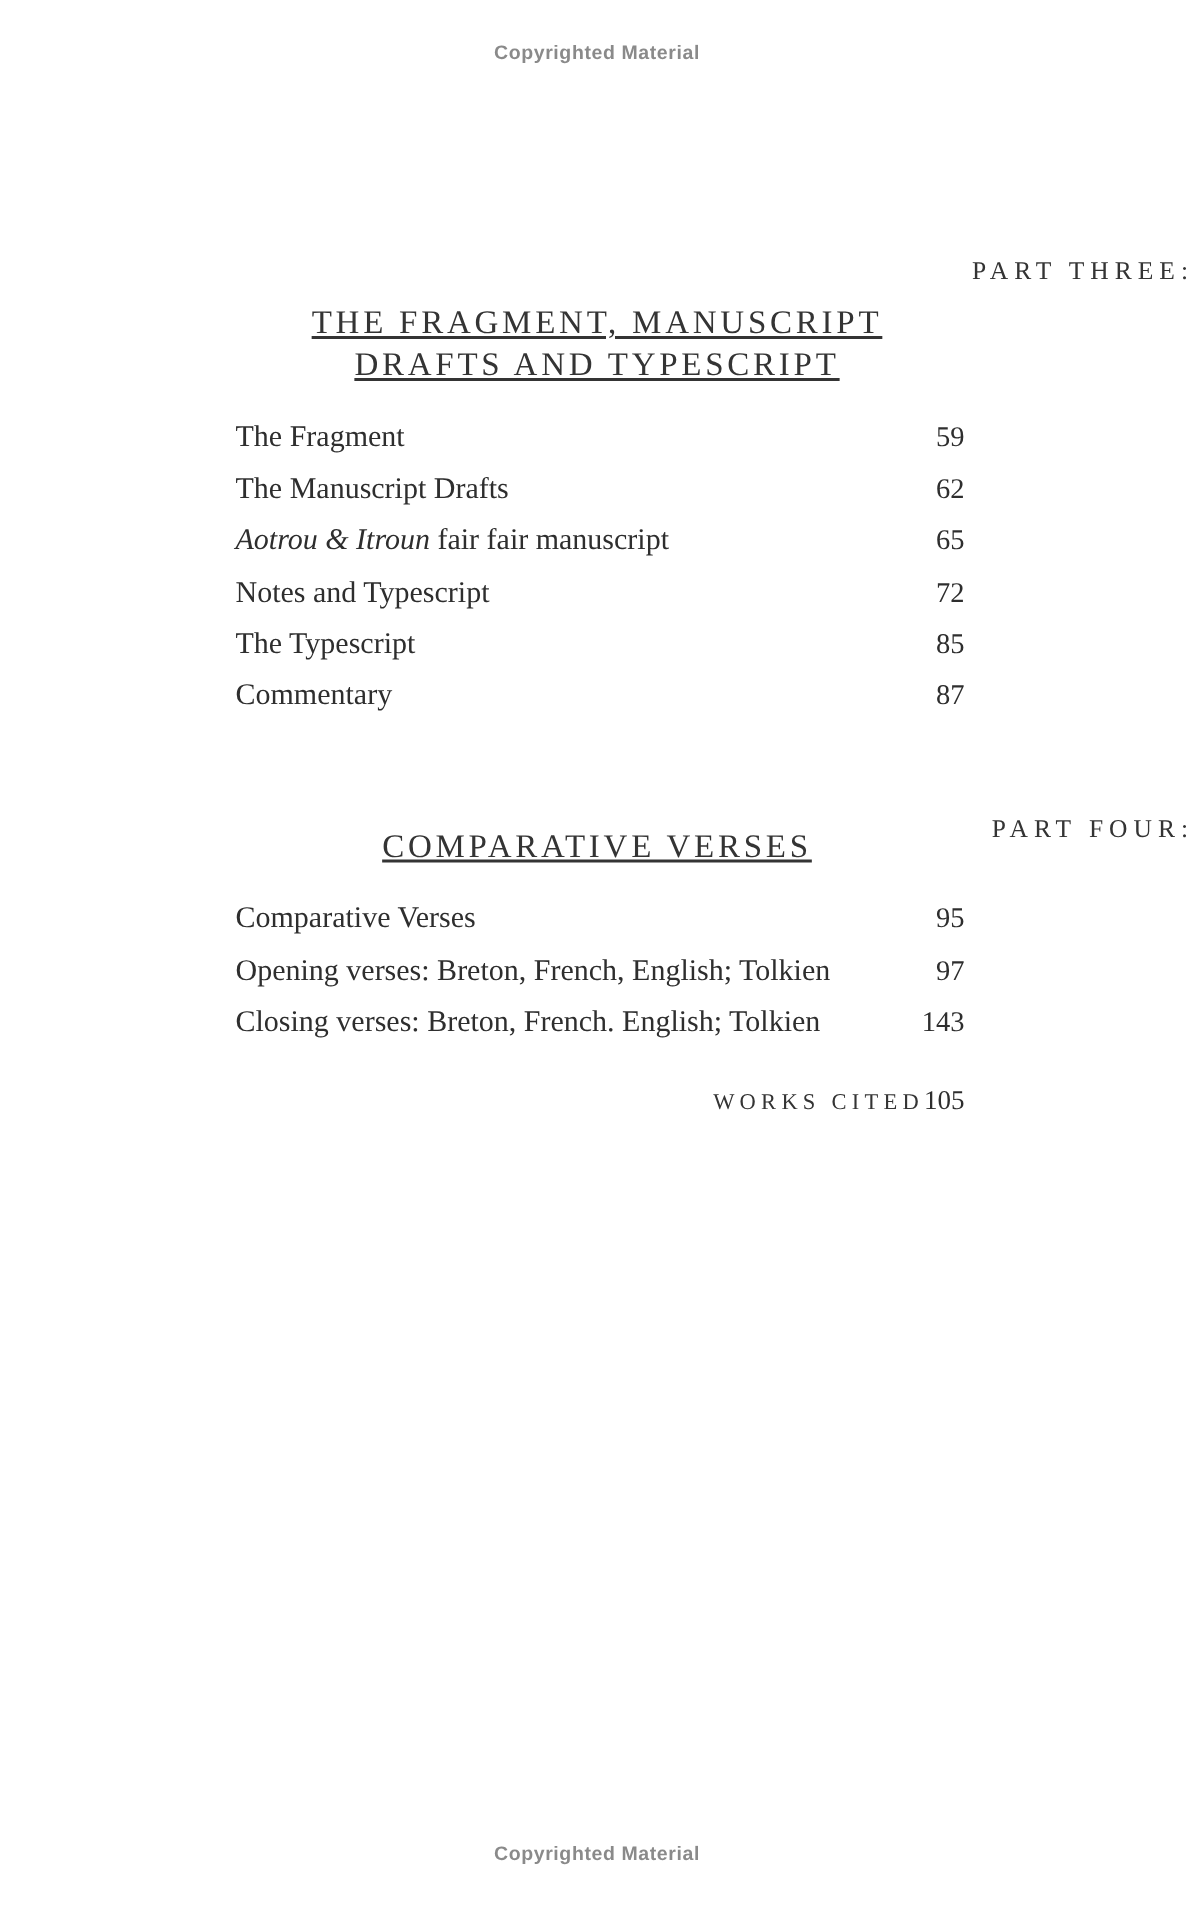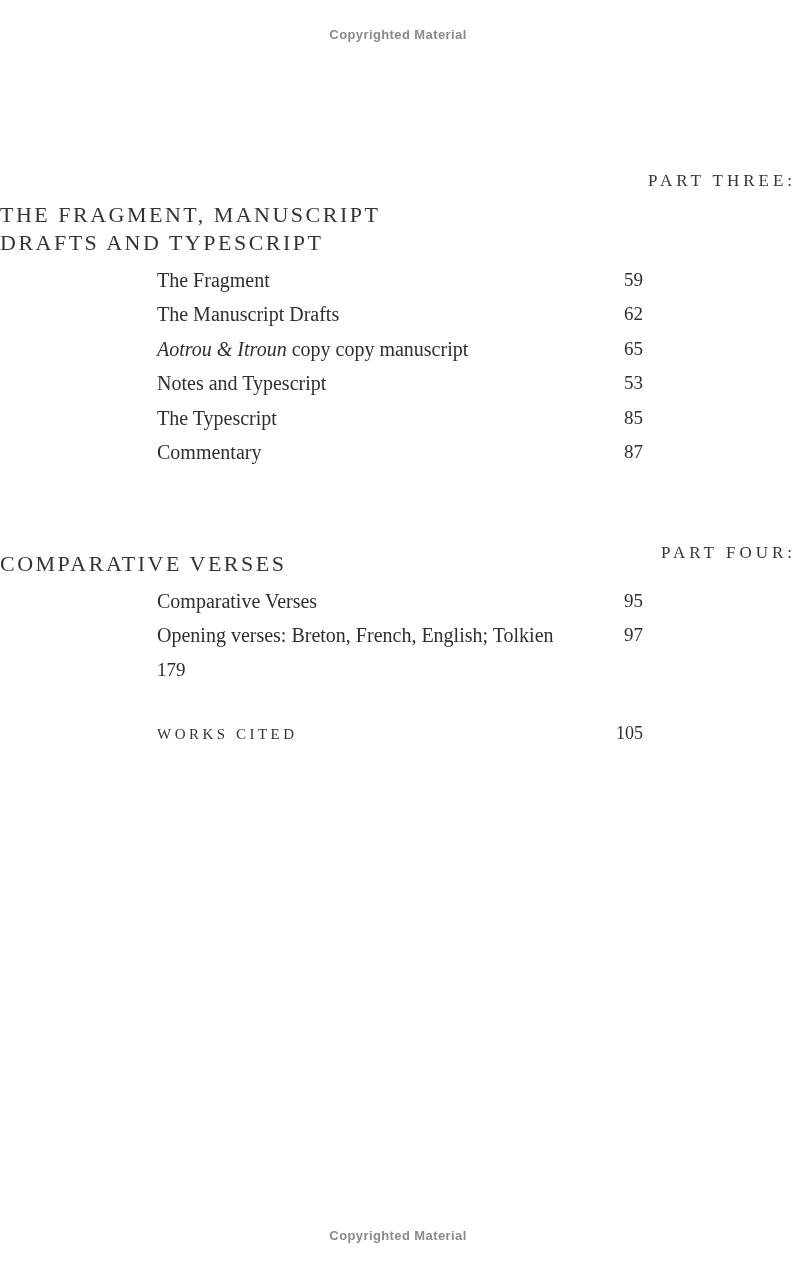--- a/index.html
+++ b/index.html
@@ -26,45 +26,46 @@
     text-align:right;
     font-size:17px;
     letter-spacing:4px;
     color:#343434;
   }
   .part3-label{top:171px;}
   .part4-label{top:521px;margin-top:22px;}
 
   .part-title{
     position:absolute;left:0;width:100%;
-    text-align:left;
+    text-align:center;
     font-size:22px;
     line-height:28px;
     letter-spacing:2.5px;
     color:#343434;
+    text-decoration:underline;
   }
   .part3-title{top:201px;}
   .part4-title{top:550px;}
 
   .toc{
     position:absolute;left:157px;width:486px;
   }
   .toc-part3{top:269px;}
   .toc-part4{top:590px;}
   .toc-row{
-    display:flex;justify-content:space-between;align-items:flex-start;
+    display:flex;justify-content:space-between;align-items:flex-end;
     height:34.4px;
     font-size:20px;
   }
   .toc-row .entry-label .it{font-style:italic;}
   .toc-row .page-num{font-size:19px;}
 
   .works-row{
     position:absolute;left:157px;width:486px;top:723px;
-    display:flex;justify-content:space-between;align-items:baseline;
+    display:flex;justify-content:flex-end;align-items:baseline;
   }
   .works-row .works-label{
     font-size:15px;
     letter-spacing:3.5px;
     color:#343434;
   }
   .works-row .page-num{font-size:18px;}
 </style>
 </head>
 <body>
@@ -82,26 +83,26 @@
   <div class="toc toc-part3">
     <div class="toc-row">
       <span class="entry-label"><span class="it"></span><span>The Fragment</span></span>
       <span class="page-num">59</span>
     </div>
     <div class="toc-row">
       <span class="entry-label"><span class="it"></span><span>The Manuscript Drafts</span></span>
       <span class="page-num">62</span>
     </div>
     <div class="toc-row">
-      <span class="entry-label"><span class="it">Aotrou &amp; Itroun</span><span> copy copy manuscript</span></span>
+      <span class="entry-label"><span class="it">Aotrou &amp; Itroun</span><span> fair fair manuscript</span></span>
       <span class="page-num">65</span>
     </div>
     <div class="toc-row">
       <span class="entry-label"><span class="it"></span><span>Notes and Typescript</span></span>
-      <span class="page-num">53</span>
+      <span class="page-num">72</span>
     </div>
     <div class="toc-row">
       <span class="entry-label"><span class="it"></span><span>The Typescript</span></span>
       <span class="page-num">85</span>
     </div>
     <div class="toc-row">
       <span class="entry-label"><span class="it"></span><span>Commentary</span></span>
       <span class="page-num">87</span>
     </div>
   </div>
@@ -114,21 +115,22 @@
   <div class="toc toc-part4">
     <div class="toc-row">
       <span class="entry-label"><span class="it"></span><span>Comparative Verses</span></span>
       <span class="page-num">95</span>
     </div>
     <div class="toc-row">
       <span class="entry-label"><span class="it"></span><span>Opening verses: Breton, French, English; Tolkien</span></span>
       <span class="page-num">97</span>
     </div>
     <div class="toc-row">
-      <span class="page-num">179</span>
+      <span class="entry-label"><span class="it"></span><span>Closing verses: Breton, French. English; Tolkien</span></span>
+      <span class="page-num">143</span>
     </div>
   </div>
 
   <div class="works-row">
     <span class="works-label">WORKS CITED</span>
     <span class="page-num">105</span>
   </div>
 
   <div class="notice notice-bottom">Copyrighted Material</div>
 

